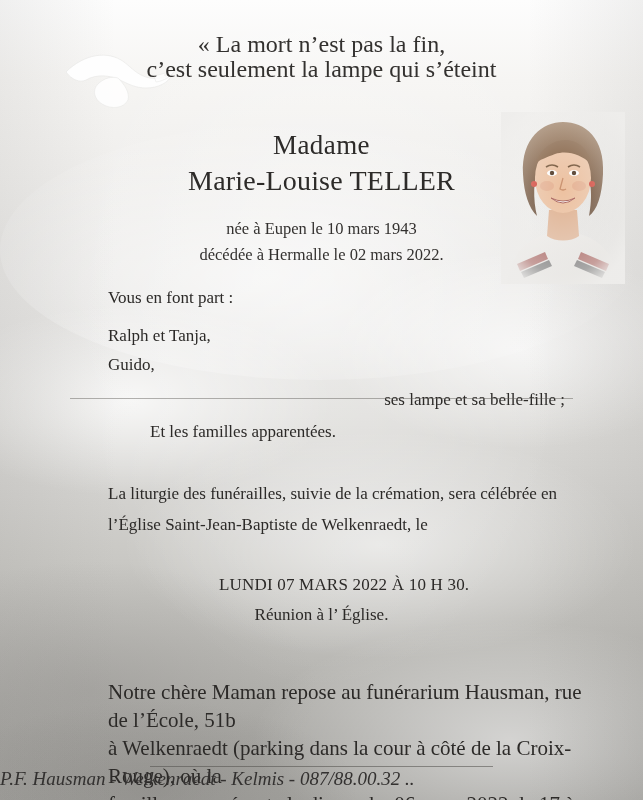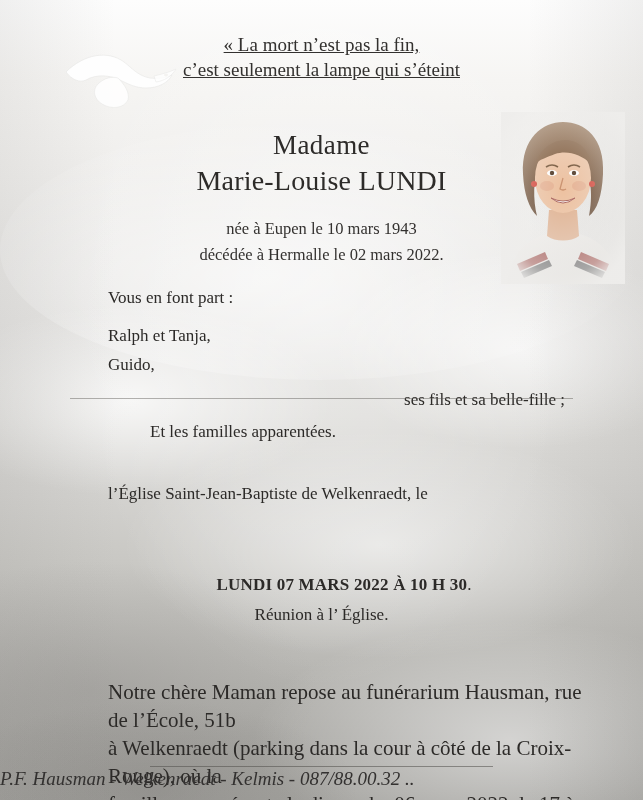--- a/index.html
+++ b/index.html
@@ -70,24 +70,23 @@
     width: 120px;
     height: 66px;
   }
 
   
   .quote {
     position: absolute;
     left: 0; right: 0;
     top: 32px;
     text-align: center;
-    font-size: 19px;
+    font-size: 24px;
     line-height: 25px;
     color: #33312f;
-    text-decoration: underline;
   }
   .quote div { white-space: nowrap; }
 
   
   .portrait {
     position: absolute;
     right: 18px;
     top: 112px;
     width: 124px;
     height: 172px;
@@ -150,21 +149,21 @@
 
   .p-date {
     position: absolute;
     left: 0; right: 0;
     top: 570px;
     text-align: center;
     font-size: 17px;
     line-height: 30px;
     color: #2c2a28;
   }
-  .p-date .strong { font-weight: bold; letter-spacing: 0.2px; margin-left: 45px; }
+  .p-date .strong { font-weight: normal; letter-spacing: 0.2px; margin-left: 45px; }
 
   .p-funerarium {
     position: absolute;
     left: 108px;
     right: 60px;
     top: 678px;
     font-size: 21px;
     line-height: 28px;
     color: #2c2a28;
   }
@@ -272,38 +271,39 @@
       <circle cx="33" cy="72" r="3" fill="#d23b2e"></circle>
       <circle cx="91" cy="72" r="3" fill="#d23b2e"></circle>
 
       <path d="M34 52 C40 36, 52 28, 64 28 C78 28, 88 38, 90 52 C80 42, 66 38, 54 42 C46 45, 38 48, 34 52 Z" fill="#7a5434"></path>
 
       <rect x="0" y="0" width="124" height="172" fill="url(#bgfade)"></rect>
     </svg>
 
     <div class="name-block">
       <div class="madame">Madame</div>
-      <div class="fullname">Marie-Louise LUNDI</div>
+      <div class="fullname">Marie-Louise TELLER</div>
       <div class="born">née à Eupen le 10 mars 1943</div>
       <div class="died">décédée à Hermalle le 02 mars 2022.</div>
     </div>
 
     <div class="para p-announce">Vous en font part :</div>
 
     <div class="para p-children">
       <div>Ralph et Tanja,</div>
       <div>Guido,</div>
-      <div class="relation">ses fils et sa belle-fille ;</div>
+      <div class="relation">ses lampe et sa belle-fille ;</div>
     </div>
 
     <div class="rule"></div>
 
     <div class="para p-families">Et les familles apparentées.</div>
 
     <div class="para p-liturgy">
+      <div>La liturgie des funérailles, suivie de la crémation, sera célébrée en</div>
       <div>l’Église Saint-Jean-Baptiste de Welkenraedt, le</div>
     </div>
 
     <div class="p-date">
       <div>
         <span class="strong">LUNDI 07 MARS 2022 À 10 H 30</span><span>.</span>
       </div>
       <div>Réunion à l’ Église.</div>
     </div>
 

